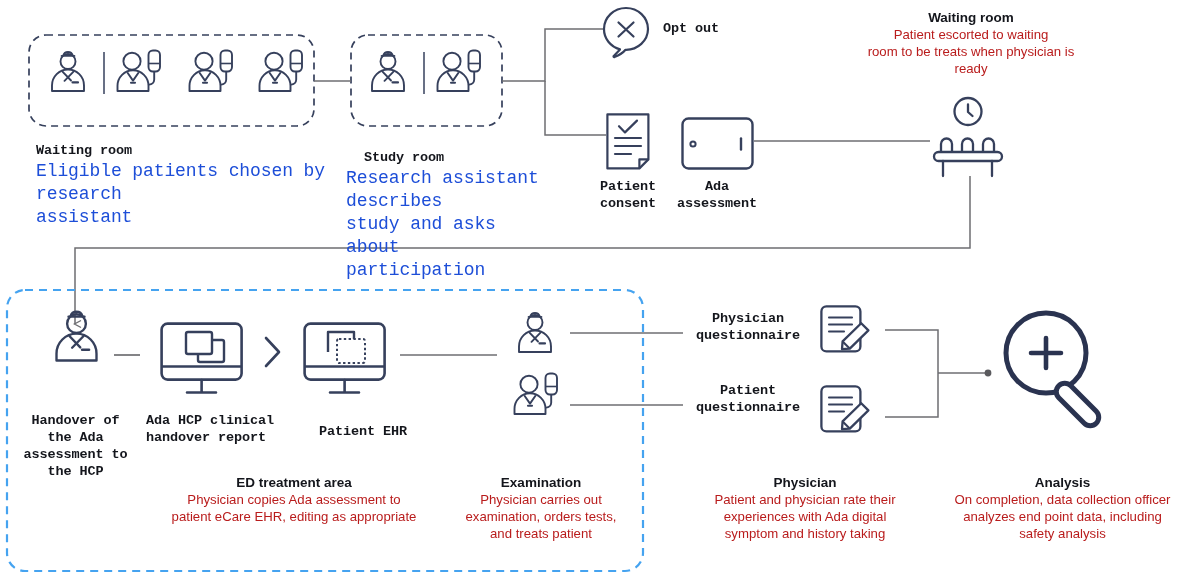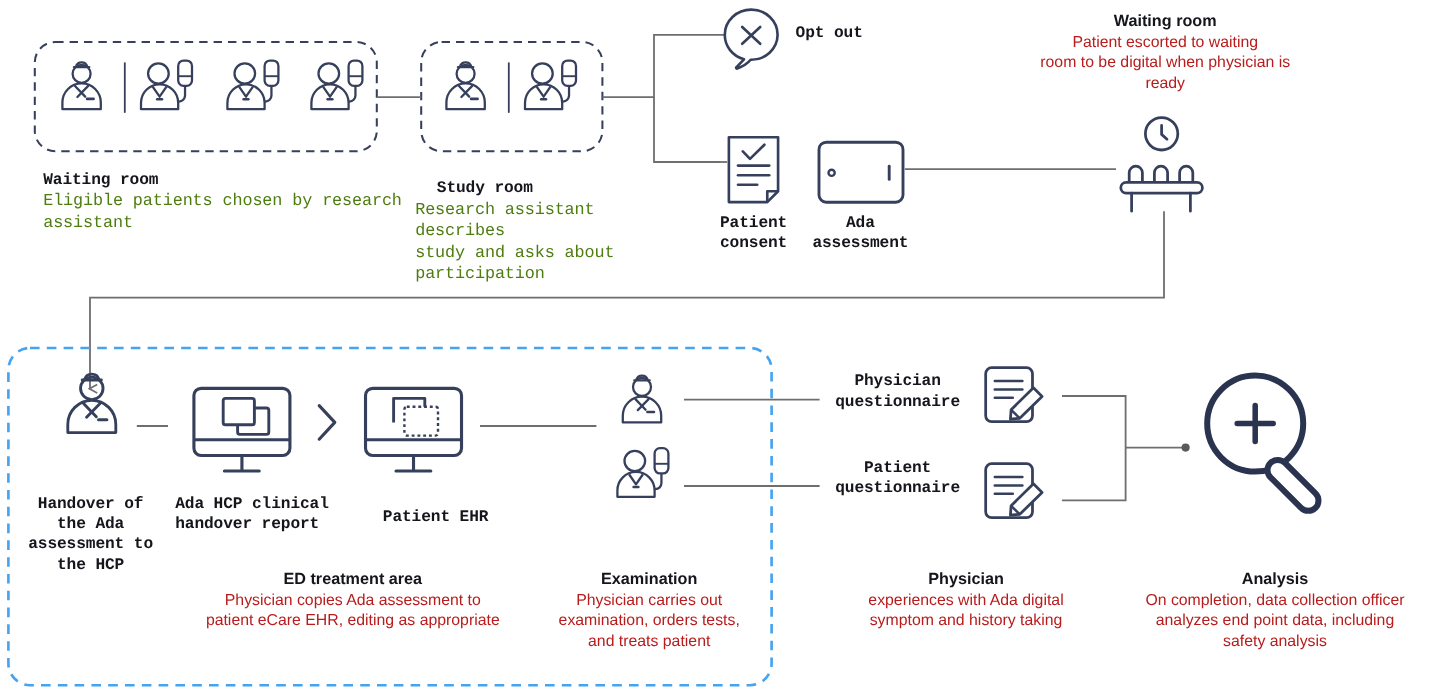--- a/index.html
+++ b/index.html
@@ -23,22 +23,22 @@
   .label-bold {
     position: absolute;
     font-weight: bold;
     color: #14161c;
     font-size: 13.5px;
     line-height: 1.25;
     letter-spacing: -0.1px;
   }
   .label-blue {
     position: absolute;
-    color: #4d7c0f;
-    font-size: 14px;
+    color: #1d4ed8;
+    font-size: 18px;
     line-height: 1.28;
     letter-spacing: -0.1px;
   }
   .caption {
     position: absolute;
     text-align: center;
   }
   .caption .t {
     font-weight: bold;
     color: #14161c;
@@ -249,21 +249,21 @@
   </div>
 
   <div class="label-bold ctr" style="left:661px; top:179px; width:112px;">
     <span>Ada</span><br>
     <span>assessment</span>
   </div>
 
   <div class="caption" style="left:842px; top:10px; width:258px;">
     <span class="t">Waiting room</span>
     <span class="d">Patient escorted to waiting</span>
-    <span class="d">room to be digital when physician is</span>
+    <span class="d">room to be treats when physician is</span>
     <span class="d">ready</span>
   </div>
 
   <div class="label-bold ctr" style="left:18px; top:413px; width:115px;">
     <span>Handover of</span><br>
     <span>the Ada</span><br>
     <span>assessment to</span><br>
     <span>the HCP</span>
   </div>
 
@@ -292,20 +292,21 @@
     <span>questionnaire</span>
   </div>
 
   <div class="label-bold ctr" style="left:684px; top:383px; width:128px;">
     <span>Patient</span><br>
     <span>questionnaire</span>
   </div>
 
   <div class="caption" style="left:686px; top:475px; width:238px;">
     <span class="t">Physician</span>
+    <span class="d">Patient and physician rate their</span>
     <span class="d">experiences with Ada digital</span>
     <span class="d">symptom and history taking</span>
   </div>
 
   <div class="caption" style="left:930px; top:475px; width:265px;">
     <span class="t">Analysis</span>
     <span class="d">On completion, data collection officer</span>
     <span class="d">analyzes end point data, including</span>
     <span class="d">safety analysis</span>
   </div>

